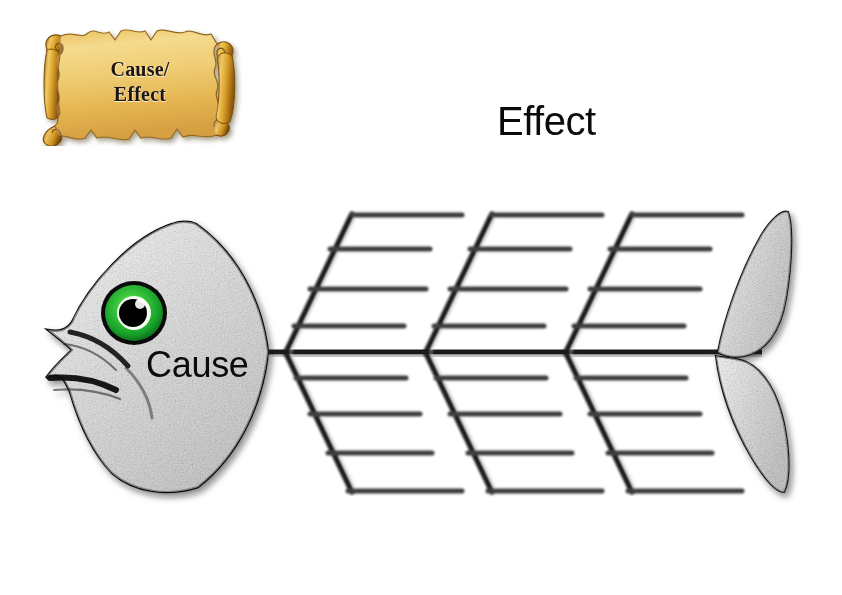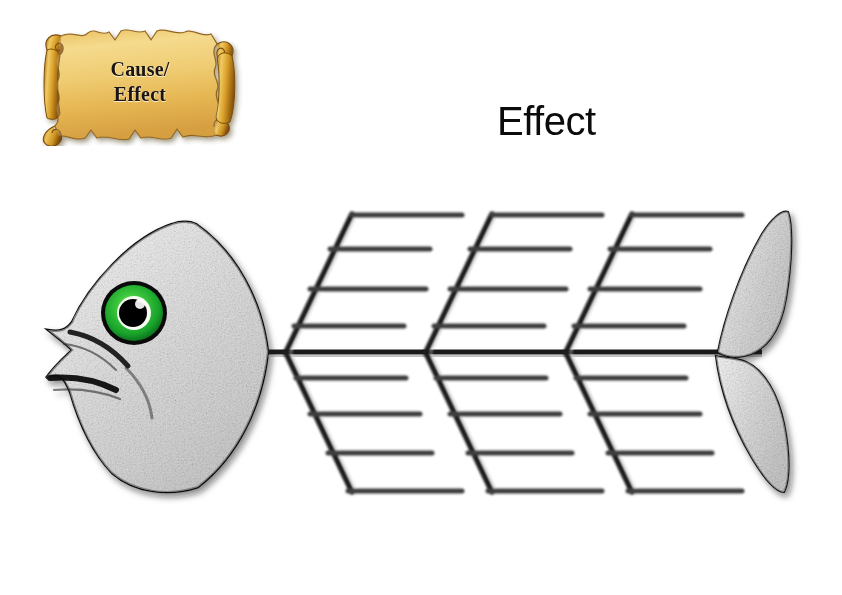--- a/index.html
+++ b/index.html
@@ -348,14 +348,15 @@
                C776,492 764,478 752,458
                C732,424 720,388 716,356 Z" fill="url(#tailGrad)" stroke="#141414" stroke-width="2.2"></path>
 
       <path d="M718,352 C724,320 740,272 762,234 C772,218 782,210 788,212
                C793,226 792,262 786,298 C780,334 764,352 744,356 C734,358 724,356 718,352 Z" fill="#ffffff" opacity="0.55" filter="url(#speckle)"></path>
       <path d="M716,356 C724,358 736,358 746,362 C764,370 778,394 784,424
                C790,454 790,480 784,492 C776,492 764,478 752,458 C732,424 720,388 716,356 Z" fill="#ffffff" opacity="0.55" filter="url(#speckle)"></path>
     </g>
   </svg>
 
+  <div id="cause-label">Cause</div>
 
 </div>
 
 </body></html>

